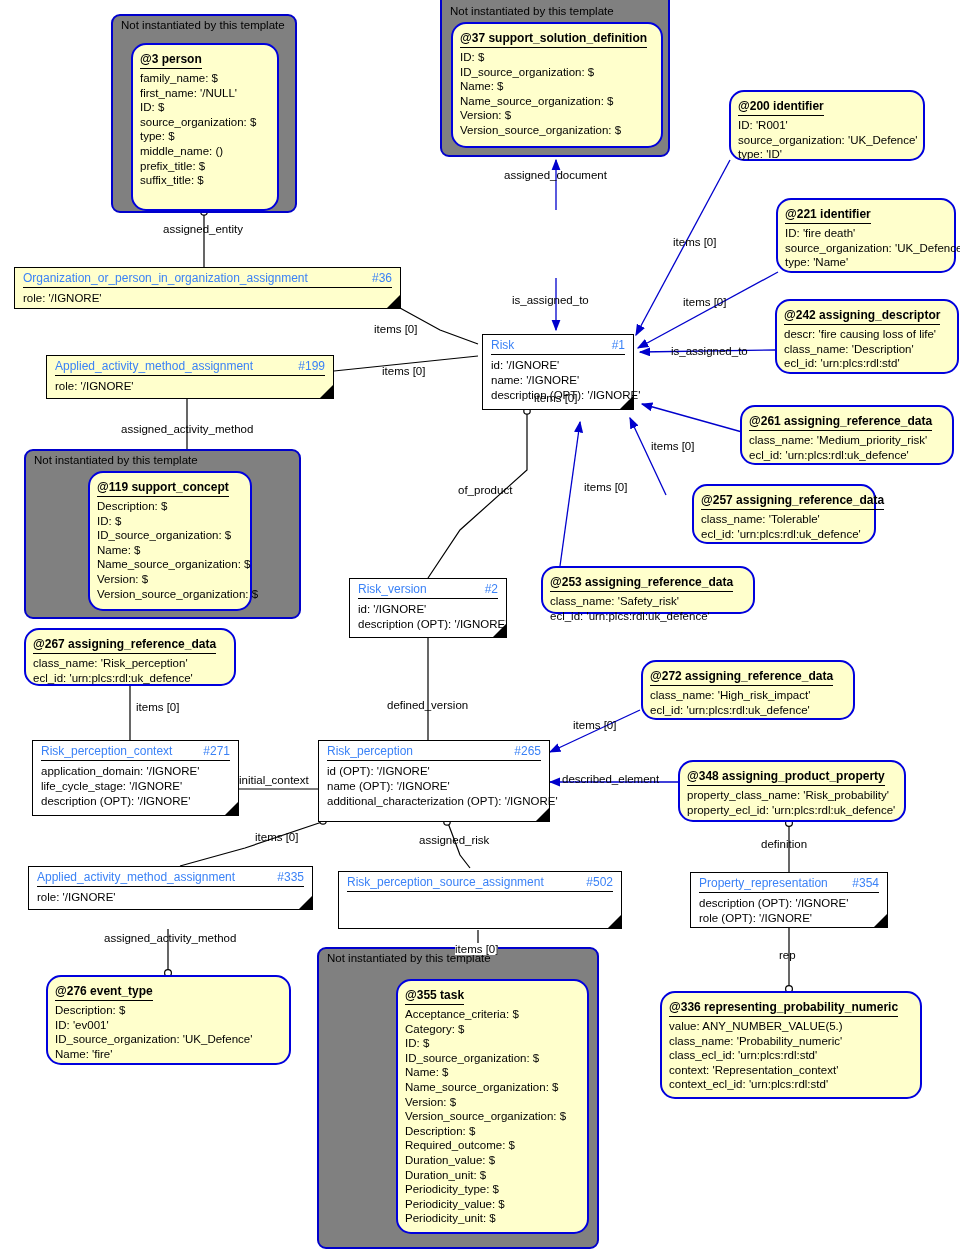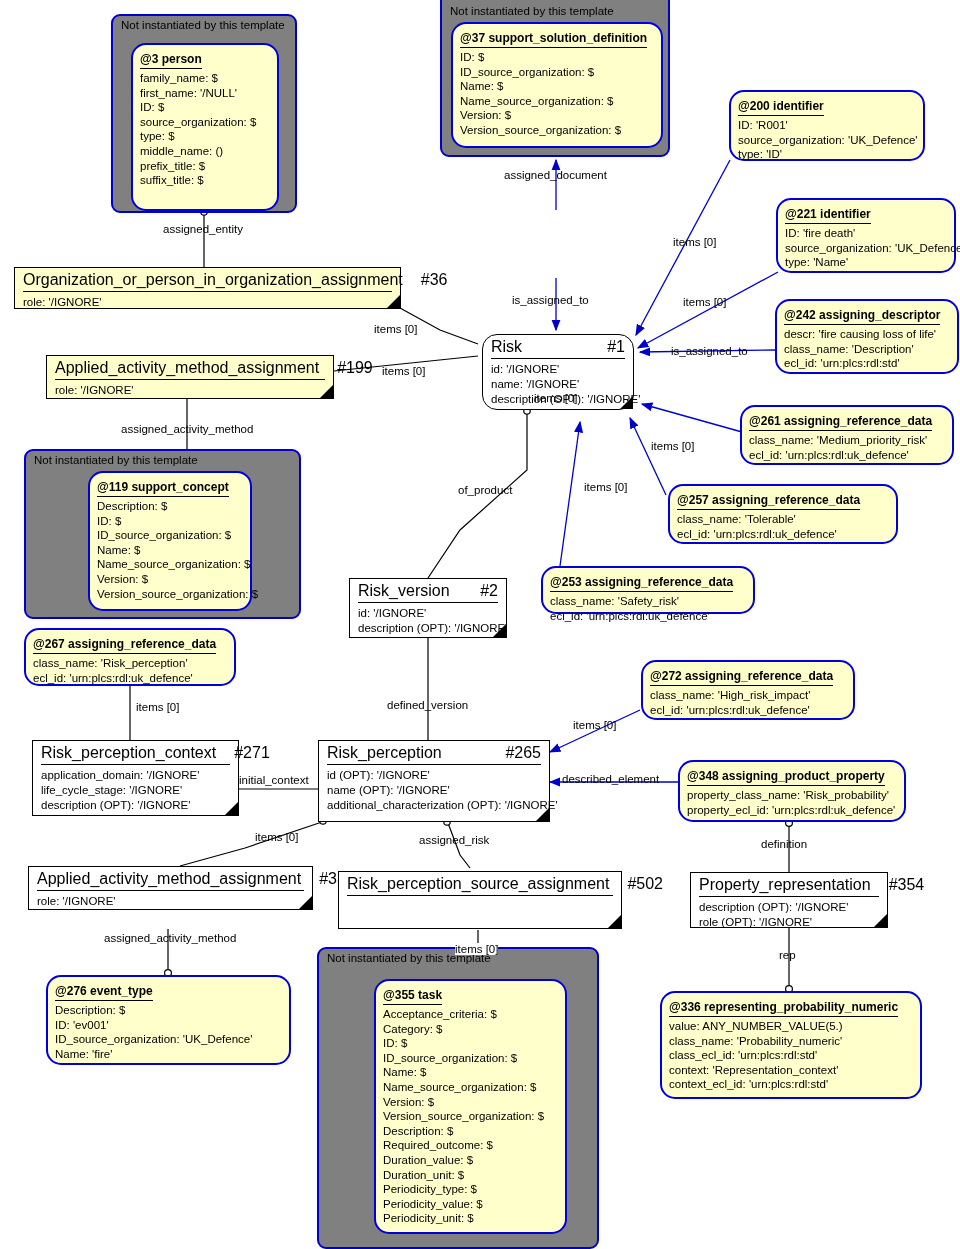--- a/index.html
+++ b/index.html
@@ -68,22 +68,22 @@
     border: 1.5px solid #000000;
     box-sizing: border-box;
     padding: 3px 8px 4px 8px;
   }
   .tmpl-box.cream { background: #ffffcc; }
   .tmpl-box.white { background: #ffffff; }
   .tmpl-box .hdr {
     display: flex;
     justify-content: space-between;
     align-items: baseline;
-    font-size: 16px;
-    color: #000000;
+    font-size: 12px;
+    color: #3b82f6;
     border-bottom: 1.2px solid #000000;
     padding-bottom: 2px;
     margin-bottom: 3px;
     white-space: nowrap;
   }
   .tmpl-box .hdr .nm { margin-right: 18px; }
   .tmpl-box .attr {
     font-size: 11.5px;
     color: #000000;
     line-height: 14.8px;
@@ -247,21 +247,21 @@
     <div class="attr">class_name: 'Description'</div>
     <div class="attr">ecl_id: 'urn:plcs:rdl:std'</div>
   </div>
 
   <div class="inst-box" style="left:740px; top:405px; width:214px; height:60px;">
     <div class="title">@261 assigning_reference_data</div>
     <div class="attr">class_name: 'Medium_priority_risk'</div>
     <div class="attr">ecl_id: 'urn:plcs:rdl:uk_defence'</div>
   </div>
 
-  <div class="inst-box" style="left:668px; top:484px; width:230px; height:60px;">
+  <div class="inst-box" style="left:692px; top:484px; width:184px; height:60px;">
     <div class="title">@257 assigning_reference_data</div>
     <div class="attr">class_name: 'Tolerable'</div>
     <div class="attr">ecl_id: 'urn:plcs:rdl:uk_defence'</div>
   </div>
 
   <div class="inst-box" style="left:541px; top:566px; width:214px; height:48px;">
     <div class="title">@253 assigning_reference_data</div>
     <div class="attr">class_name: 'Safety_risk'</div>
     <div class="attr">ecl_id: 'urn:plcs:rdl:uk_defence'</div>
   </div>
@@ -296,21 +296,21 @@
   </div>
 
   <div class="inst-box" style="left:46px; top:975px; width:245px; height:90px;">
     <div class="title">@276 event_type</div>
     <div class="attr">Description: $</div>
     <div class="attr">ID: 'ev001'</div>
     <div class="attr">ID_source_organization: 'UK_Defence'</div>
     <div class="attr">Name: 'fire'</div>
   </div>
 
-  <div class="inst-box" style="left:374px; top:979px; width:193px; height:255px;">
+  <div class="inst-box" style="left:396px; top:979px; width:193px; height:255px;">
     <div class="title">@355 task</div>
     <div class="attr">Acceptance_criteria: $</div>
     <div class="attr">Category: $</div>
     <div class="attr">ID: $</div>
     <div class="attr">ID_source_organization: $</div>
     <div class="attr">Name: $</div>
     <div class="attr">Name_source_organization: $</div>
     <div class="attr">Version: $</div>
     <div class="attr">Version_source_organization: $</div>
     <div class="attr">Description: $</div>
@@ -342,21 +342,21 @@
 
   <div class="tmpl-box cream" style="left:46px; top:355px; width:288px; height:44px;">
     <div class="hdr">
       <span class="nm">Applied_activity_method_assignment</span>
       <span class="rf">#199</span>
     </div>
     <div class="attr">role: '/IGNORE'</div>
     <div class="corner-tri"></div>
   </div>
 
-  <div class="tmpl-box white" style="left:482px; top:334px; width:152px; height:76px;border-radius:15px;">
+  <div class="tmpl-box white" style="left:482px; top:334px; width:152px; height:76px;">
     <div class="hdr">
       <span class="nm">Risk</span>
       <span class="rf">#1</span>
     </div>
     <div class="attr">id: '/IGNORE'</div>
     <div class="attr">name: '/IGNORE'</div>
     <div class="attr">description (OPT): '/IGNORE'</div>
     <div class="corner-tri"></div>
   </div>
 

